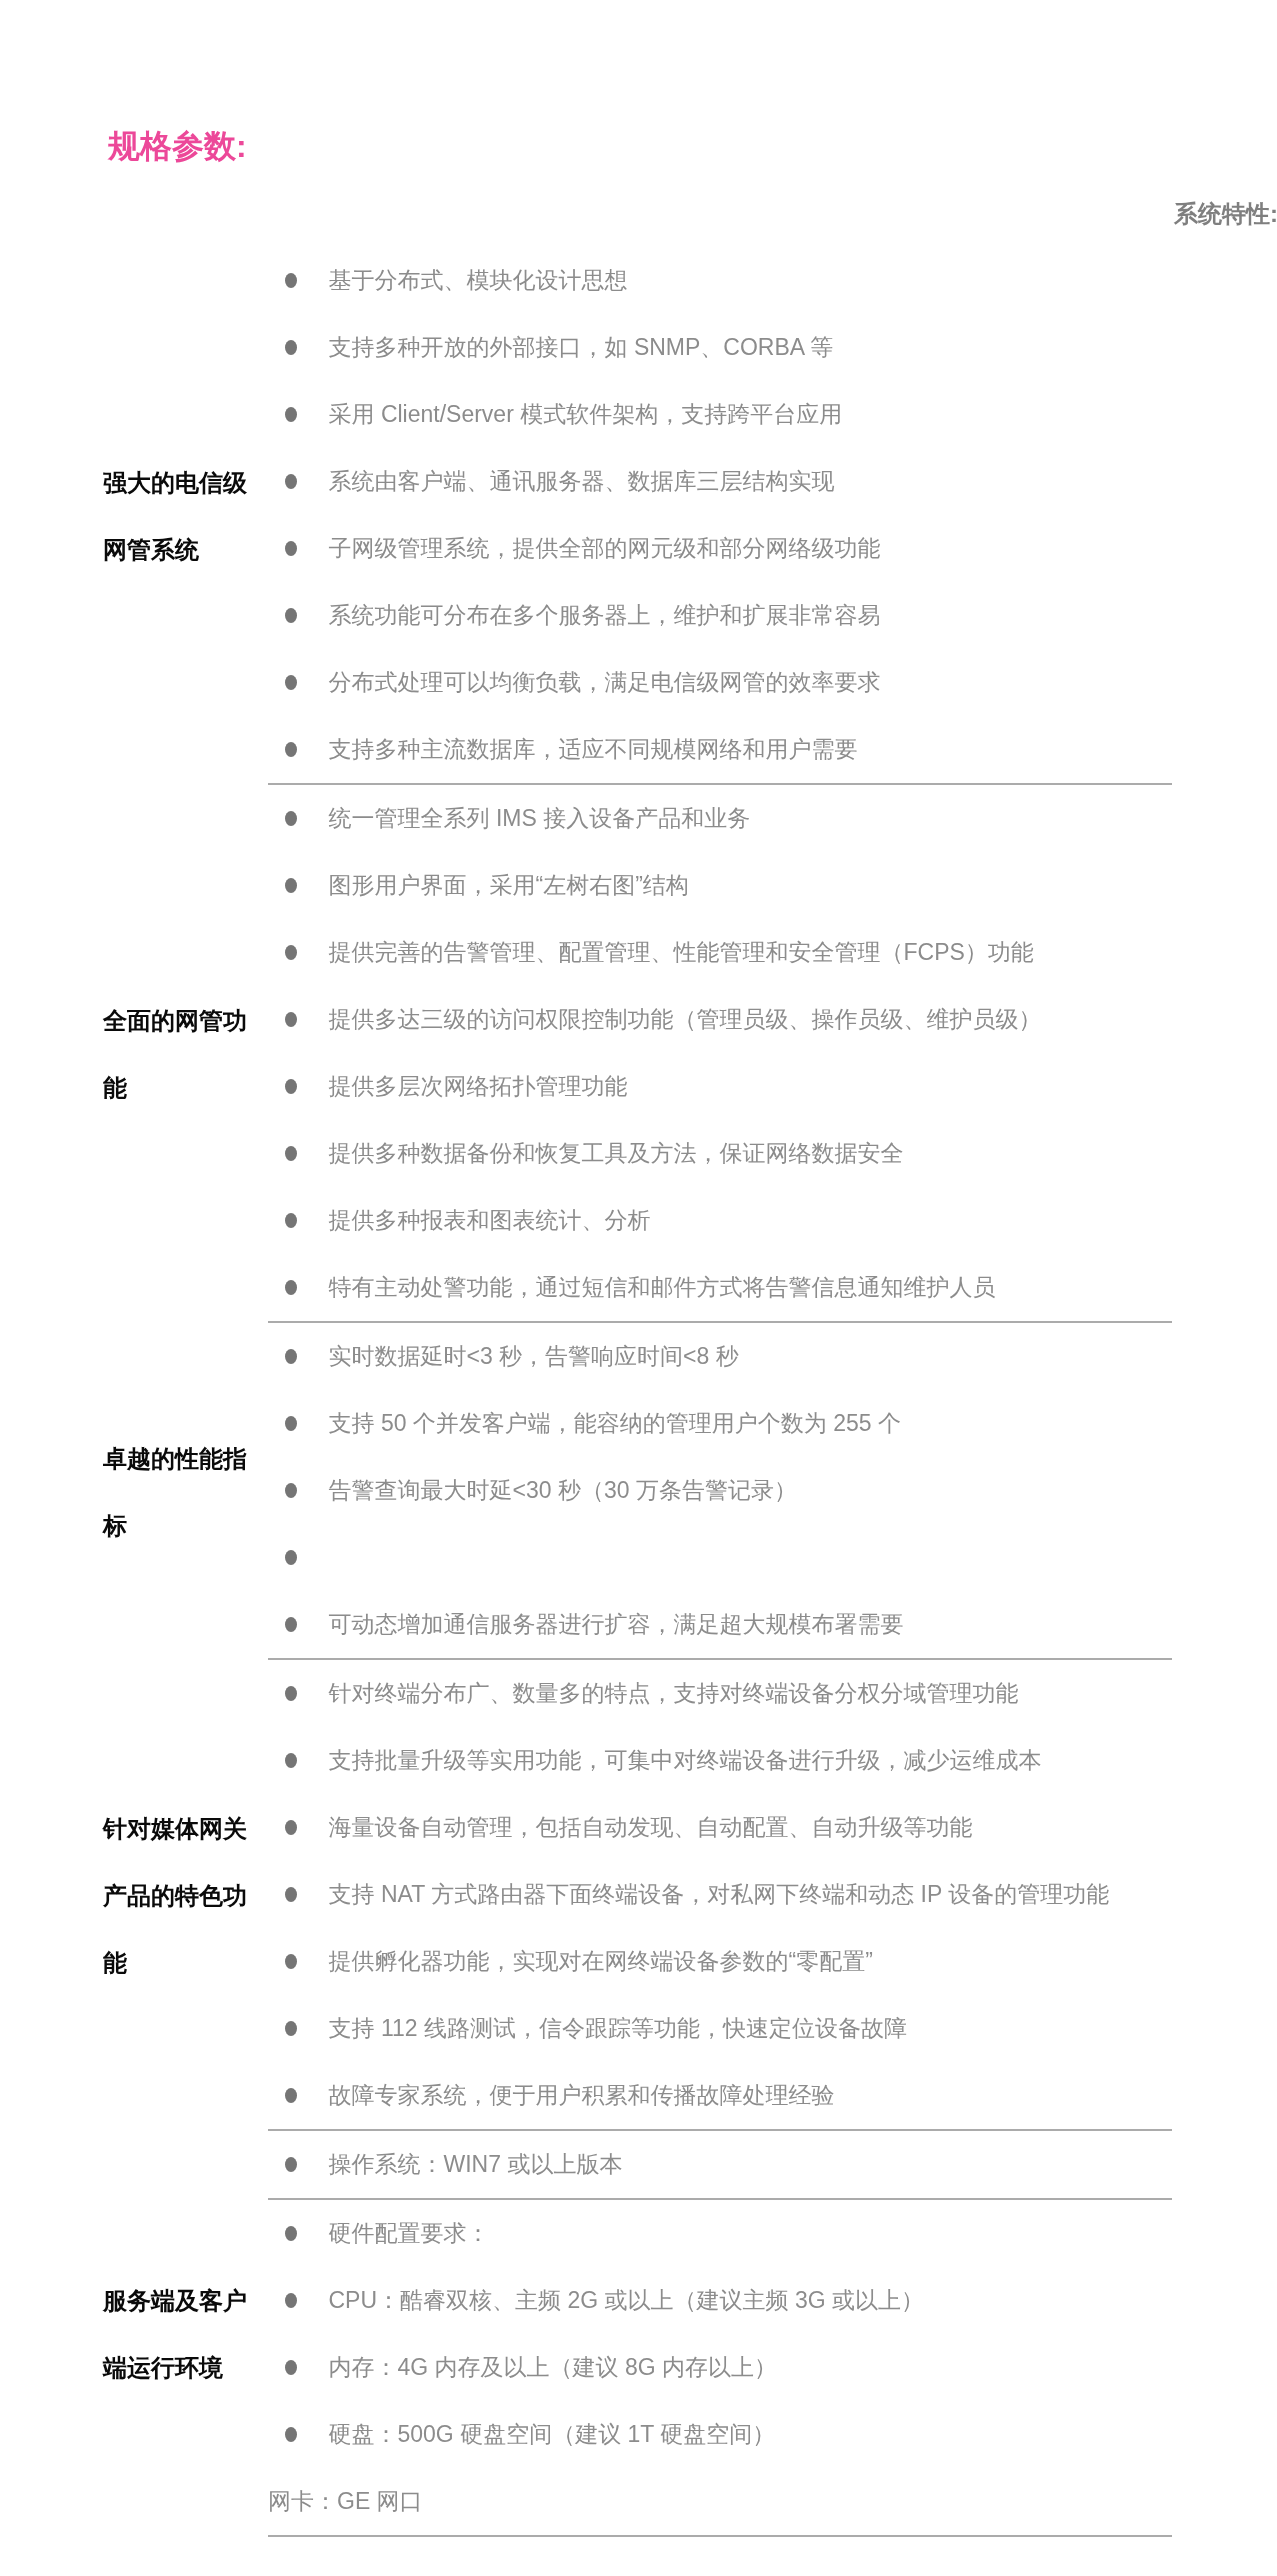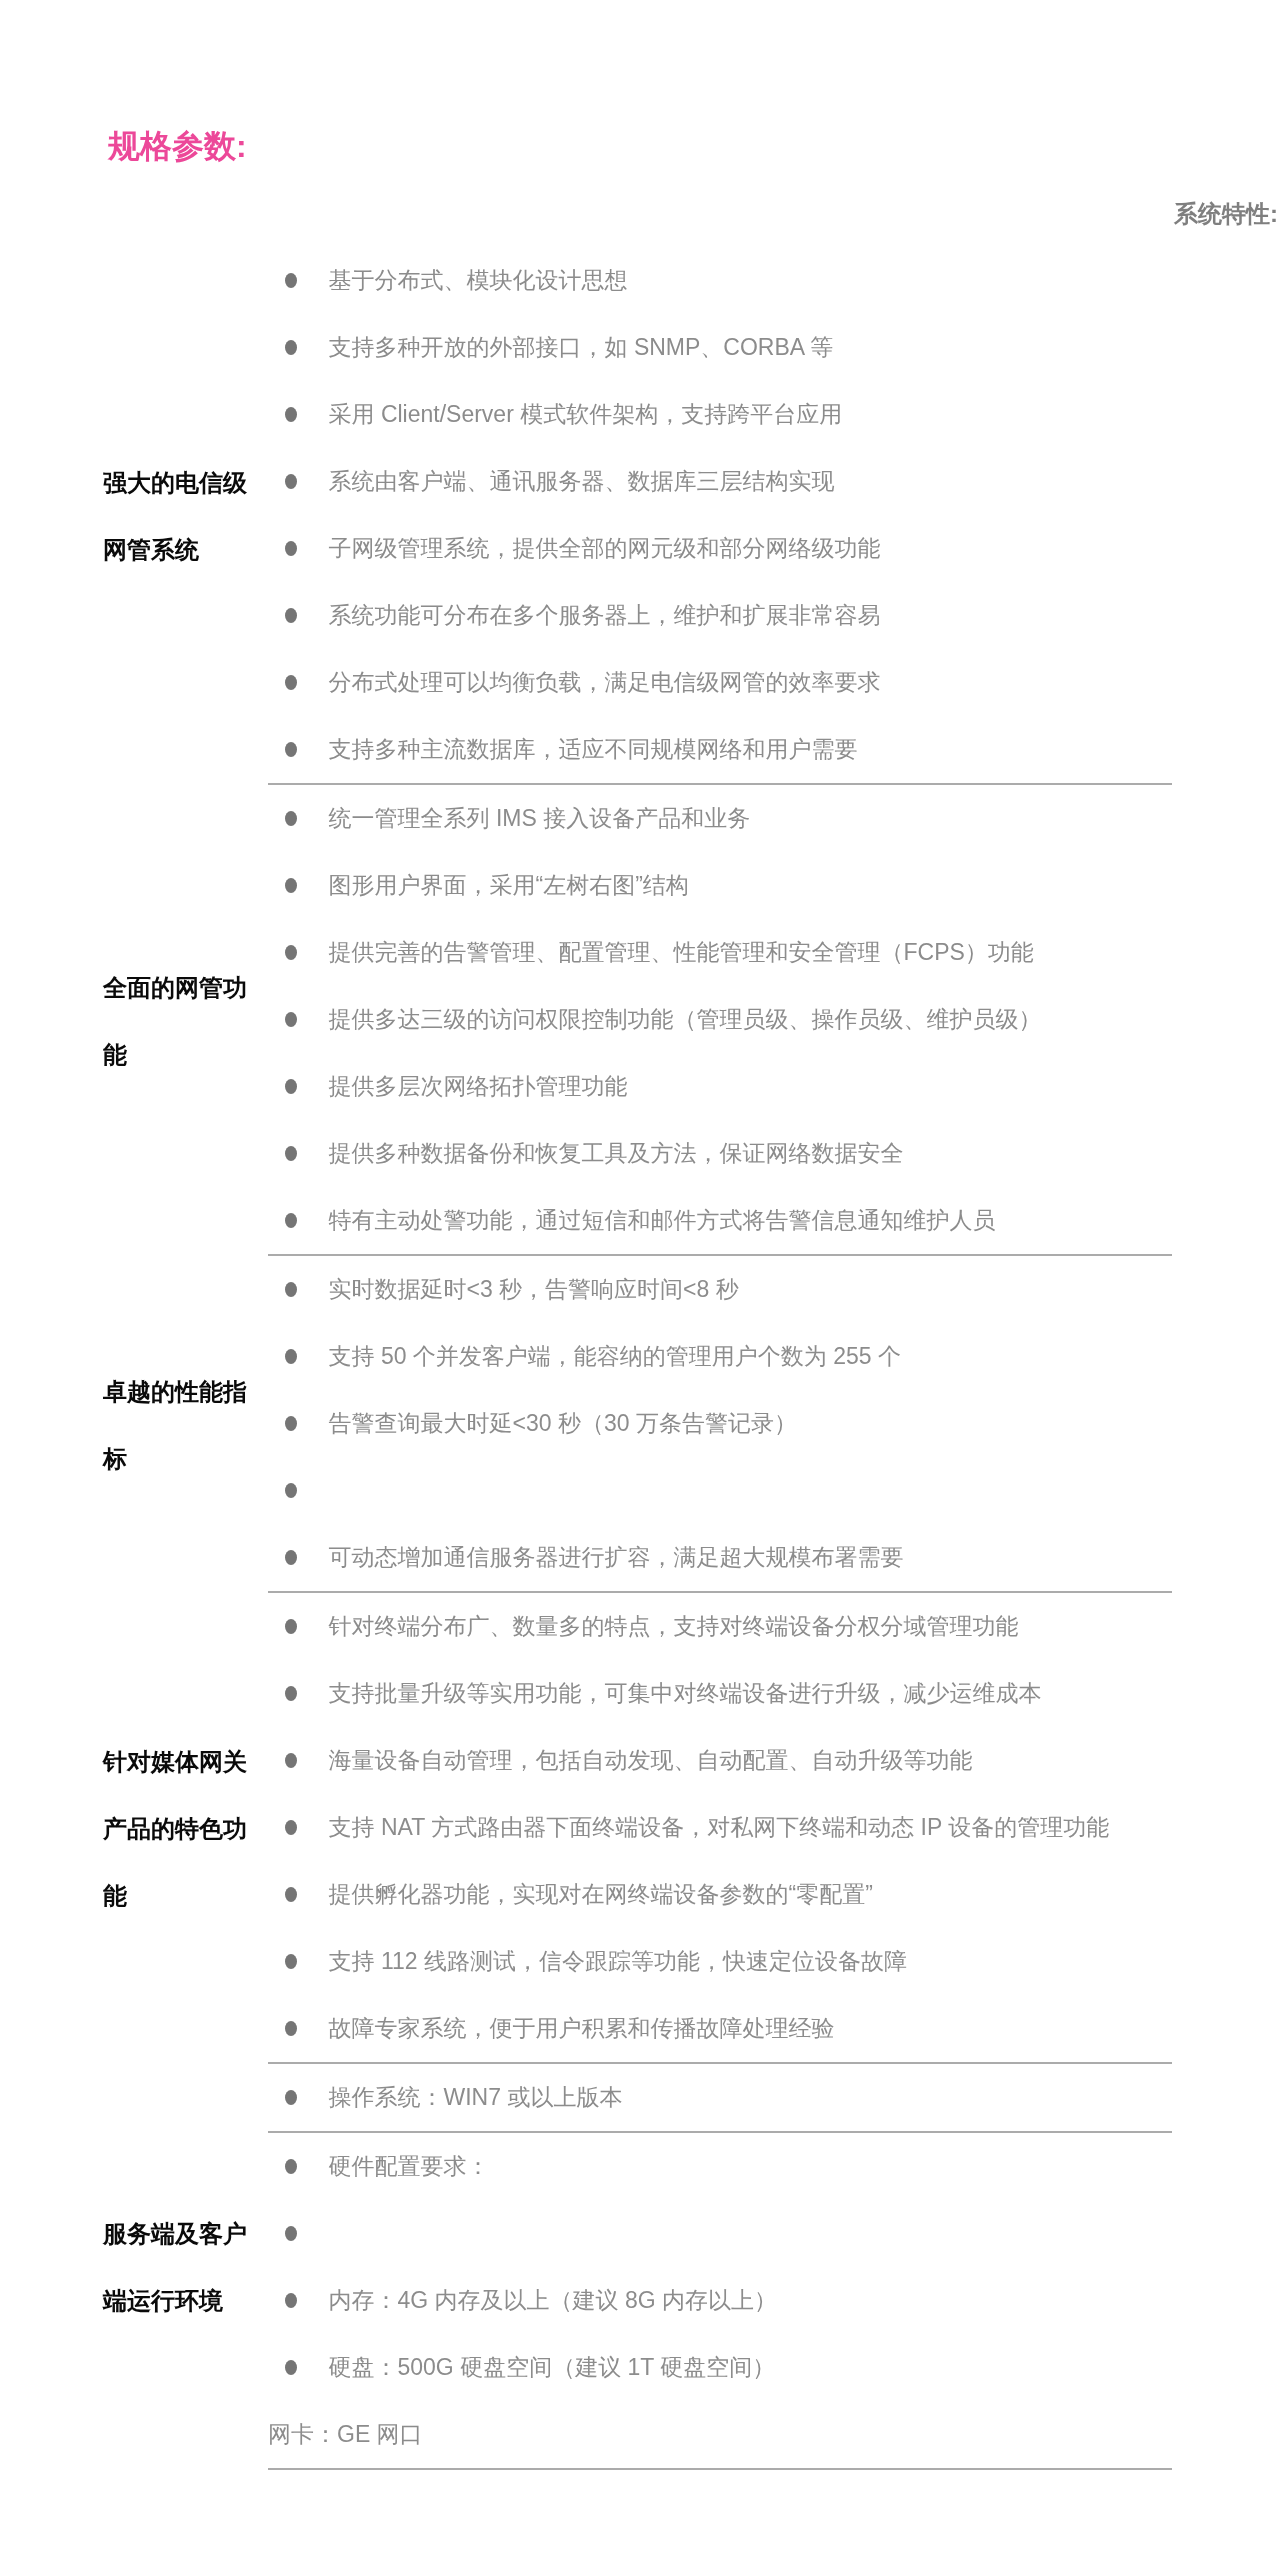--- a/index.html
+++ b/index.html
@@ -152,20 +152,24 @@
             <div class="item-row">
               <span class="bullet"></span>
               <span class="item-text">提供多层次网络拓扑管理功能</span>
             </div>
             <div class="item-row">
               <span class="bullet"></span>
               <span class="item-text">提供多种数据备份和恢复工具及方法，保证网络数据安全</span>
             </div>
             <div class="item-row">
               <span class="bullet"></span>
+              <span class="item-text">提供多种报表和图表统计、分析</span>
+            </div>
+            <div class="item-row">
+              <span class="bullet"></span>
               <span class="item-text">特有主动处警功能，通过短信和邮件方式将告警信息通知维护人员</span>
             </div>
           </div>
         </div>
       </div>
       <div class="group">
         <div class="group-label">卓越的性能指
 标</div>
         <div class="group-body">
           <div class="section">
@@ -238,20 +242,21 @@
               <span class="item-text">操作系统：WIN7 或以上版本</span>
             </div>
           </div>
           <div class="section">
             <div class="item-row">
               <span class="bullet"></span>
               <span class="item-text">硬件配置要求：</span>
             </div>
             <div class="item-row">
               <span class="bullet"></span>
+              <span class="item-text">CPU：酷睿双核、主频 2G 或以上（建议主频 3G 或以上）</span>
             </div>
             <div class="item-row">
               <span class="bullet"></span>
               <span class="item-text">内存：4G 内存及以上（建议 8G 内存以上）</span>
             </div>
             <div class="item-row">
               <span class="bullet"></span>
               <span class="item-text">硬盘：500G 硬盘空间（建议 1T 硬盘空间）</span>
             </div>
             <div class="item-row">

